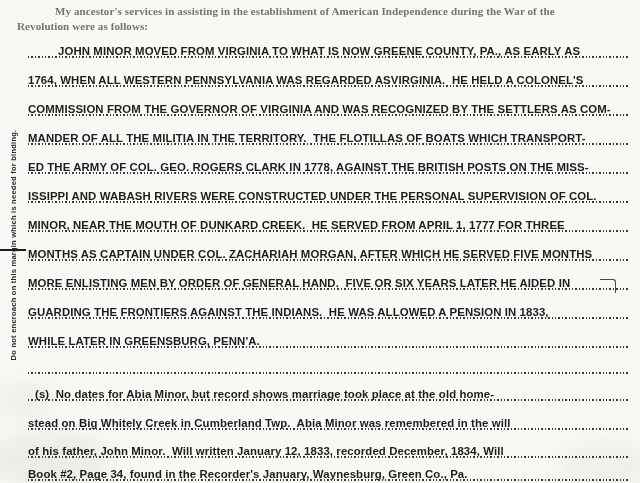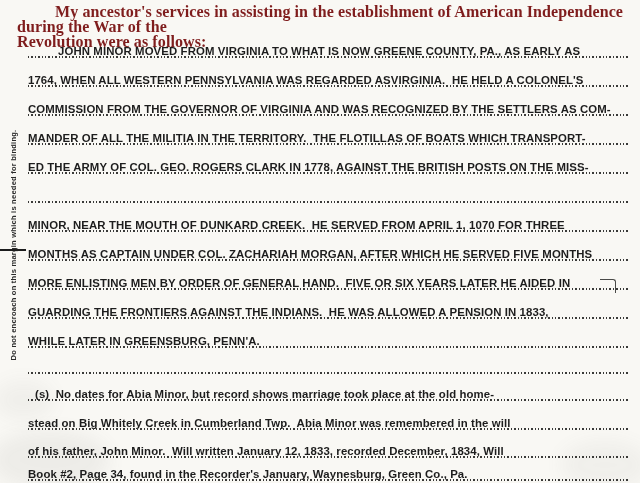--- a/index.html
+++ b/index.html
@@ -11,21 +11,21 @@
     color:#1a1a1a;
   }
   
   .smudge{position:absolute;border-radius:50%;background:#6b6b66;filter:blur(9px);opacity:.08;pointer-events:none;}
   .sm1{left:-10px;top:430px;width:120px;height:60px;}
   .sm2{left:560px;top:440px;width:90px;height:50px;opacity:.06;}
   .sm3{left:-6px;top:380px;width:60px;height:40px;opacity:.06;}
 
   .intro{
     position:absolute;left:17px;top:4px;width:616px;
-    font-weight:bold;font-size:16px;line-height:15px;color:#7f1d1d;
+    font-weight:bold;font-size:11px;line-height:15px;color:#737373;
     letter-spacing:.1px;
   }
   .intro .l1{text-indent:38px;}
 
   .margin-note{
     position:absolute;left:13px;top:245px;
     transform:translate(-50%,-50%) rotate(-90deg);
     width:236px;text-align:center;
     font-family:"Liberation Sans", sans-serif;
     font-weight:bold;font-size:7.6px;color:#2a2a2a;letter-spacing:.2px;
@@ -85,24 +85,25 @@
     </div>
   <div class="row" style="top:86px">
       <span class="txt">COMMISSION FROM THE GOVERNOR OF VIRGINIA AND WAS RECOGNIZED BY THE SETTLERS AS COM-</span>
       <span class="dots"></span>
     </div>
   <div class="row" style="top:144px">
       <span class="txt">ED THE ARMY OF COL. GEO. ROGERS CLARK IN 1778, AGAINST THE BRITISH POSTS ON THE MISS-</span>
       <span class="dots"></span>
     </div>
   <div class="row" style="top:173px">
+      <span class="txt">ISSIPPI AND WABASH RIVERS WERE CONSTRUCTED UNDER THE PERSONAL SUPERVISION OF COL.</span>
       <span class="dots"></span>
     </div>
   <div class="row" style="top:202px">
-      <span class="txt">MINOR, NEAR THE MOUTH OF DUNKARD CREEK.  HE SERVED FROM APRIL 1, 1070 FOR THREE</span>
+      <span class="txt">MINOR, NEAR THE MOUTH OF DUNKARD CREEK.  HE SERVED FROM APRIL 1, 1777 FOR THREE</span>
       <span class="dots"></span>
     </div>
   <div class="row" style="top:231px">
       <span class="txt">MONTHS AS CAPTAIN UNDER COL. ZACHARIAH MORGAN, AFTER WHICH HE SERVED FIVE MONTHS</span>
       <span class="dots"></span>
     </div>
   <div class="row" style="top:260px">
       <span class="txt">MORE ENLISTING MEN BY ORDER OF GENERAL HAND.  FIVE OR SIX YEARS LATER HE AIDED IN</span>
       <span class="dots"></span>
     </div>

